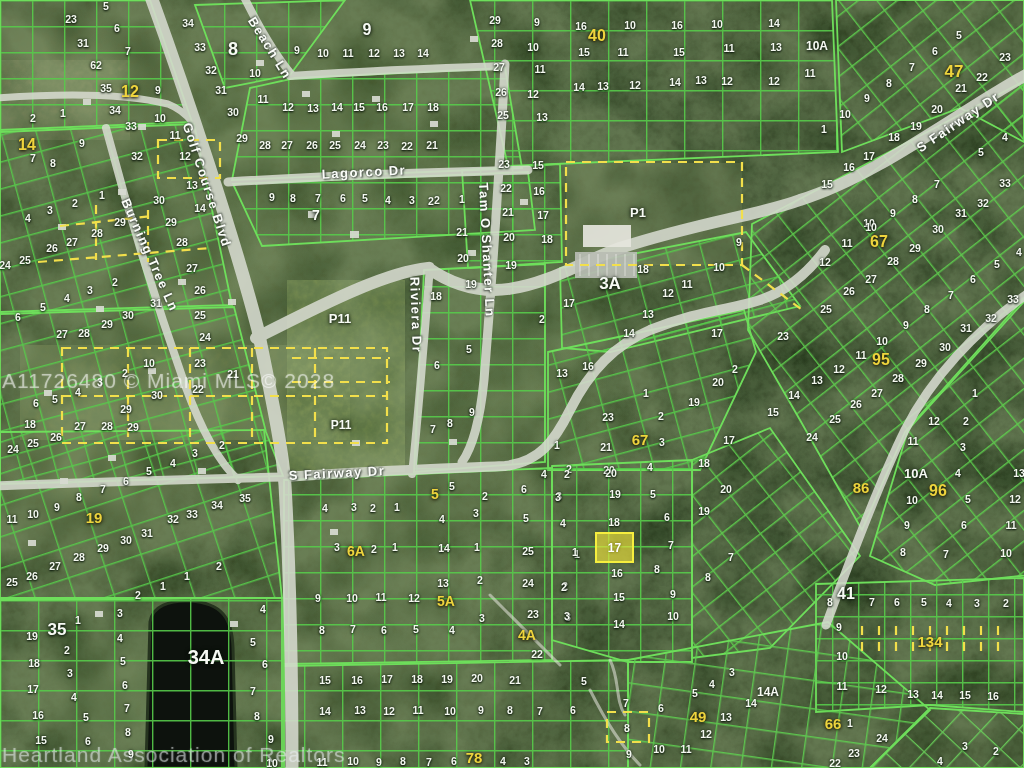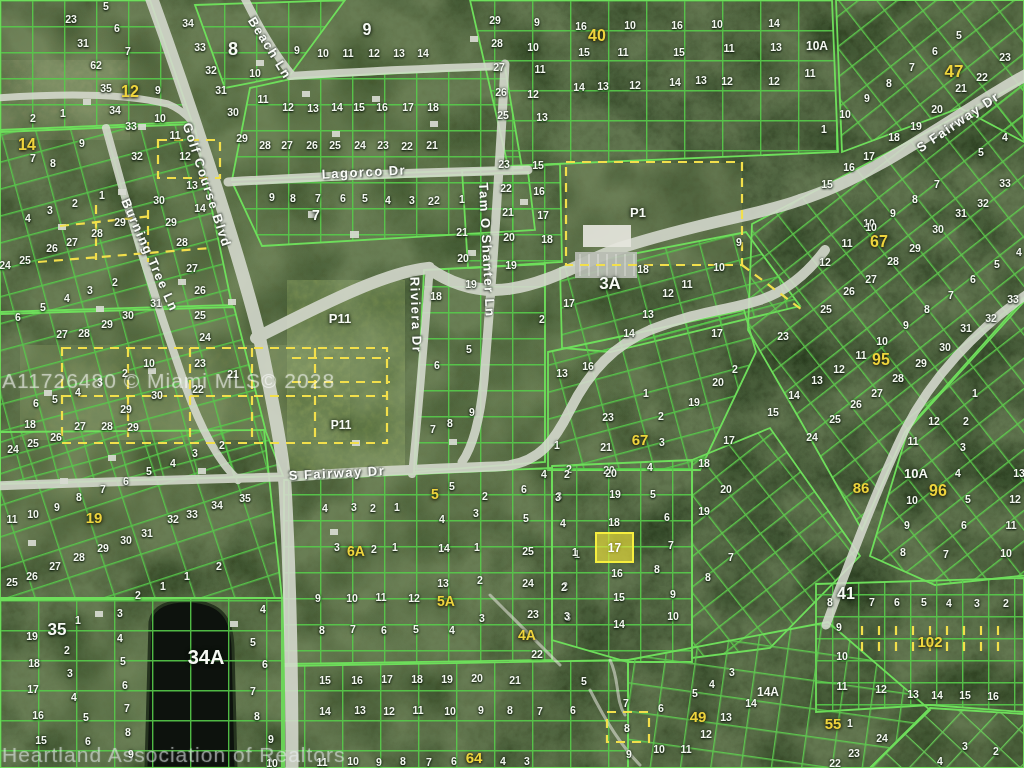--- a/index.html
+++ b/index.html
@@ -607,28 +607,28 @@
       <span class="lbl blk y" style="left: 130px; top: 92px; font-size: 16px;">12</span>
       <span class="lbl blk y" style="left: 27px; top: 145px; font-size: 16px;">14</span>
       <span class="lbl blk y" style="left: 94px; top: 517px; font-size: 15px;">19</span>
       <span class="lbl blk y" style="left: 597px; top: 8px; font-size: 16px; margin-top: 28px;">40</span>
       <span class="lbl blk y" style="left: 954px; top: 71px; font-size: 17px;">47</span>
       <span class="lbl blk y" style="left: 640px; top: 439px; font-size: 15px;">67</span>
       <span class="lbl blk y" style="left: 879px; top: 242px; font-size: 16px;">67</span>
       <span class="lbl blk y" style="left: 881px; top: 360px; font-size: 16px;">95</span>
       <span class="lbl blk y" style="left: 861px; top: 487px; font-size: 15px;">86</span>
       <span class="lbl blk y" style="left: 938px; top: 491px; font-size: 16px;">96</span>
-      <span class="lbl blk y" style="left: 930px; top: 641px; font-size: 15px;">102</span>
+      <span class="lbl blk y" style="left: 930px; top: 641px; font-size: 15px;">134</span>
       <span class="lbl blk y" style="left: 435px; top: 494px; font-size: 14px;">5</span>
       <span class="lbl blk y" style="left: 356px; top: 551px; font-size: 14px;">6A</span>
       <span class="lbl blk y" style="left: 446px; top: 601px; font-size: 14px;">5A</span>
       <span class="lbl blk y" style="left: 527px; top: 635px; font-size: 14px;">4A</span>
       <span class="lbl blk y" style="left: 698px; top: 716px; font-size: 15px;">49</span>
-      <span class="lbl blk y" style="left: 474px; top: 757px; font-size: 15px;">64</span>
-      <span class="lbl blk y" style="left: 833px; top: 723px; font-size: 15px;">55</span>
+      <span class="lbl blk y" style="left: 474px; top: 757px; font-size: 15px;">78</span>
+      <span class="lbl blk y" style="left: 833px; top: 723px; font-size: 15px;">66</span>
       <span class="lbl blk w" style="left: 233px; top: 49px; font-size: 18px;">8</span>
       <span class="lbl blk w" style="left: 367px; top: 30px; font-size: 16px;">9</span>
       <span class="lbl blk w" style="left: 316px; top: 215px; font-size: 14px;">7</span>
       <span class="lbl blk w" style="left: 610px; top: 283px; font-size: 17px;">3A</span>
       <span class="lbl blk w" style="left: 638px; top: 212px; font-size: 13px;">P1</span>
       <span class="lbl blk w" style="left: 340px; top: 318px; font-size: 13px;">P11</span>
       <span class="lbl blk w" style="left: 341px; top: 425px; font-size: 12px;">P11</span>
       <span class="lbl blk w" style="left: 206px; top: 657px; font-size: 20px;">34A</span>
       <span class="lbl blk w" style="left: 57px; top: 629px; font-size: 17px;">35</span>
       <span class="lbl blk w" style="left: 846px; top: 594px; font-size: 16px;">41</span>

